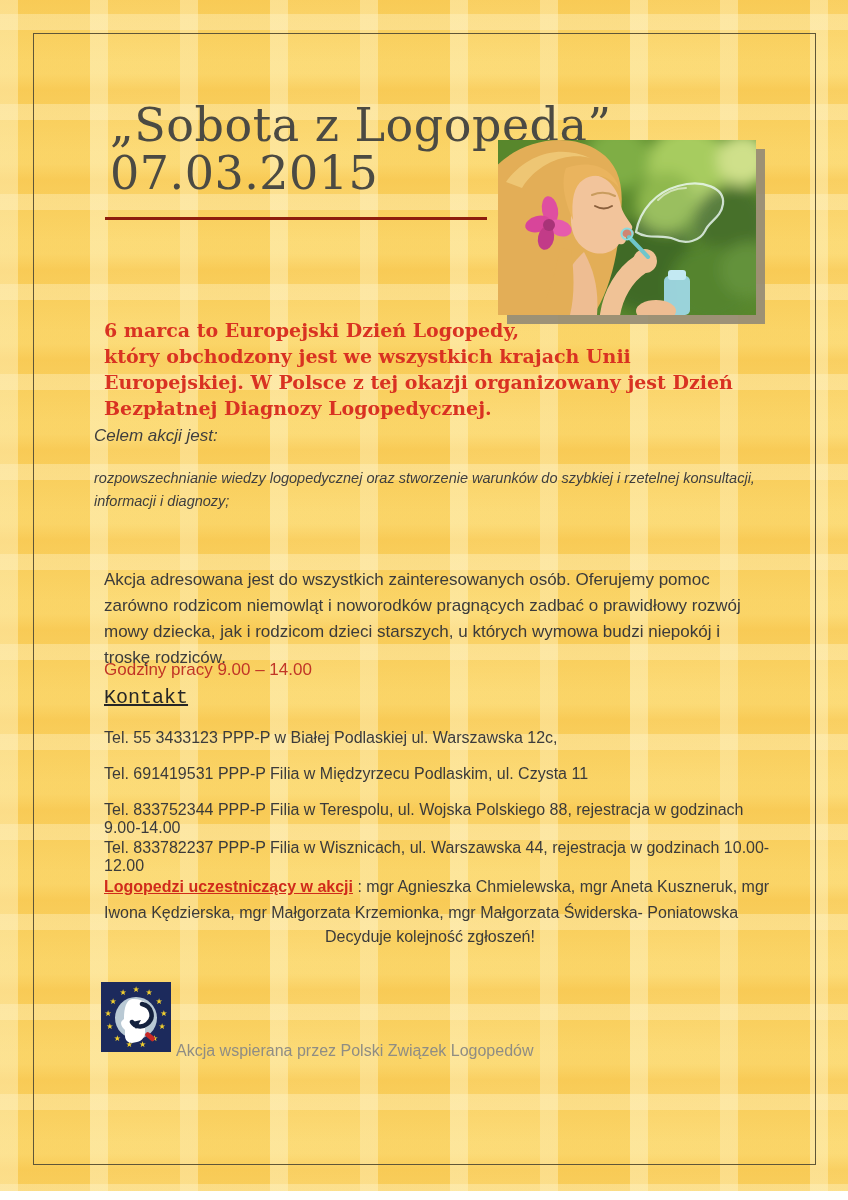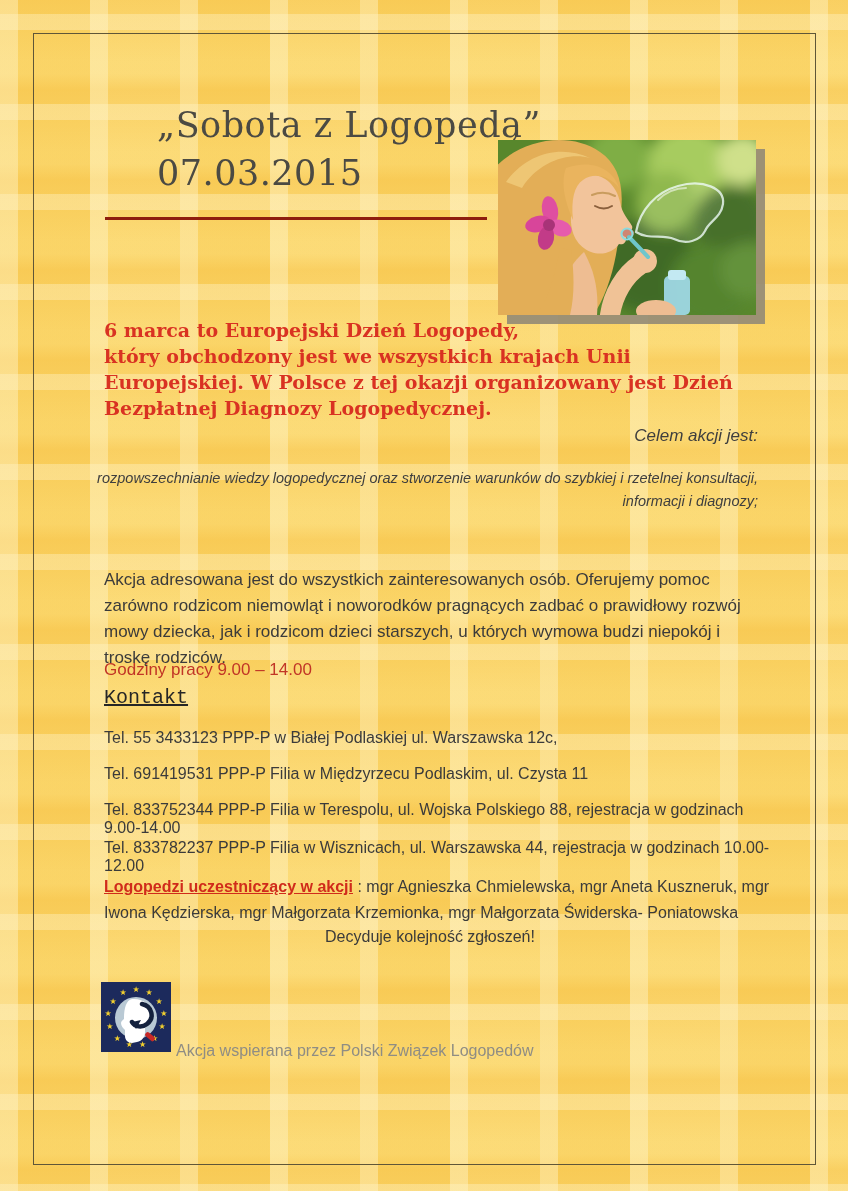--- a/index.html
+++ b/index.html
@@ -16,36 +16,36 @@
     font-family:"Liberation Sans", sans-serif;
   }
   .inner-border{
     position:absolute;left:33px;top:33px;width:781px;height:1130px;
     border:1px solid #5f5638;pointer-events:none;
   }
   .bottom-strip{position:absolute;left:0;bottom:0;width:848px;height:9px;background:#ffffff;}
   .title{
     position:absolute;left:110px;top:101px;
     font-family:"DejaVu Serif", serif;
-    font-size:35px;line-height:48px;color:#4b4a43;letter-spacing:0.5px;margin-left:47px;
+    font-size:46px;line-height:48px;color:#4b4a43;letter-spacing:0.5px;
   }
   .title-rule{position:absolute;left:105px;top:217px;width:382px;height:3px;background:#8e1d0e;}
   .photo{
     position:absolute;left:498px;top:140px;width:258px;height:175px;
     box-shadow:9px 9px 0 rgba(146,138,118,0.9);
     overflow:hidden;background:#58872c;
   }
   .photo svg{display:block;width:258px;height:175px;}
   .intro{
     position:absolute;left:104px;top:317px;width:652px;
     font-family:"DejaVu Serif", serif;font-weight:bold;
     font-size:19px;line-height:26px;color:#d93222;
   }
   .goals{
-    position:absolute;left:94px;top:425px;width:664px;text-align:right;
+    position:absolute;left:94px;top:425px;width:664px;text-align:left;
     color:#3e3e3e;
   }
   .goals-heading{
     font-style:italic;font-size:17px;line-height:22px;margin-bottom:20px;
   }
   .goal-item{
     font-style:italic;font-size:14.5px;line-height:23px;margin-bottom:10px;
   }
   .description{
     position:absolute;left:104px;top:567px;width:652px;

